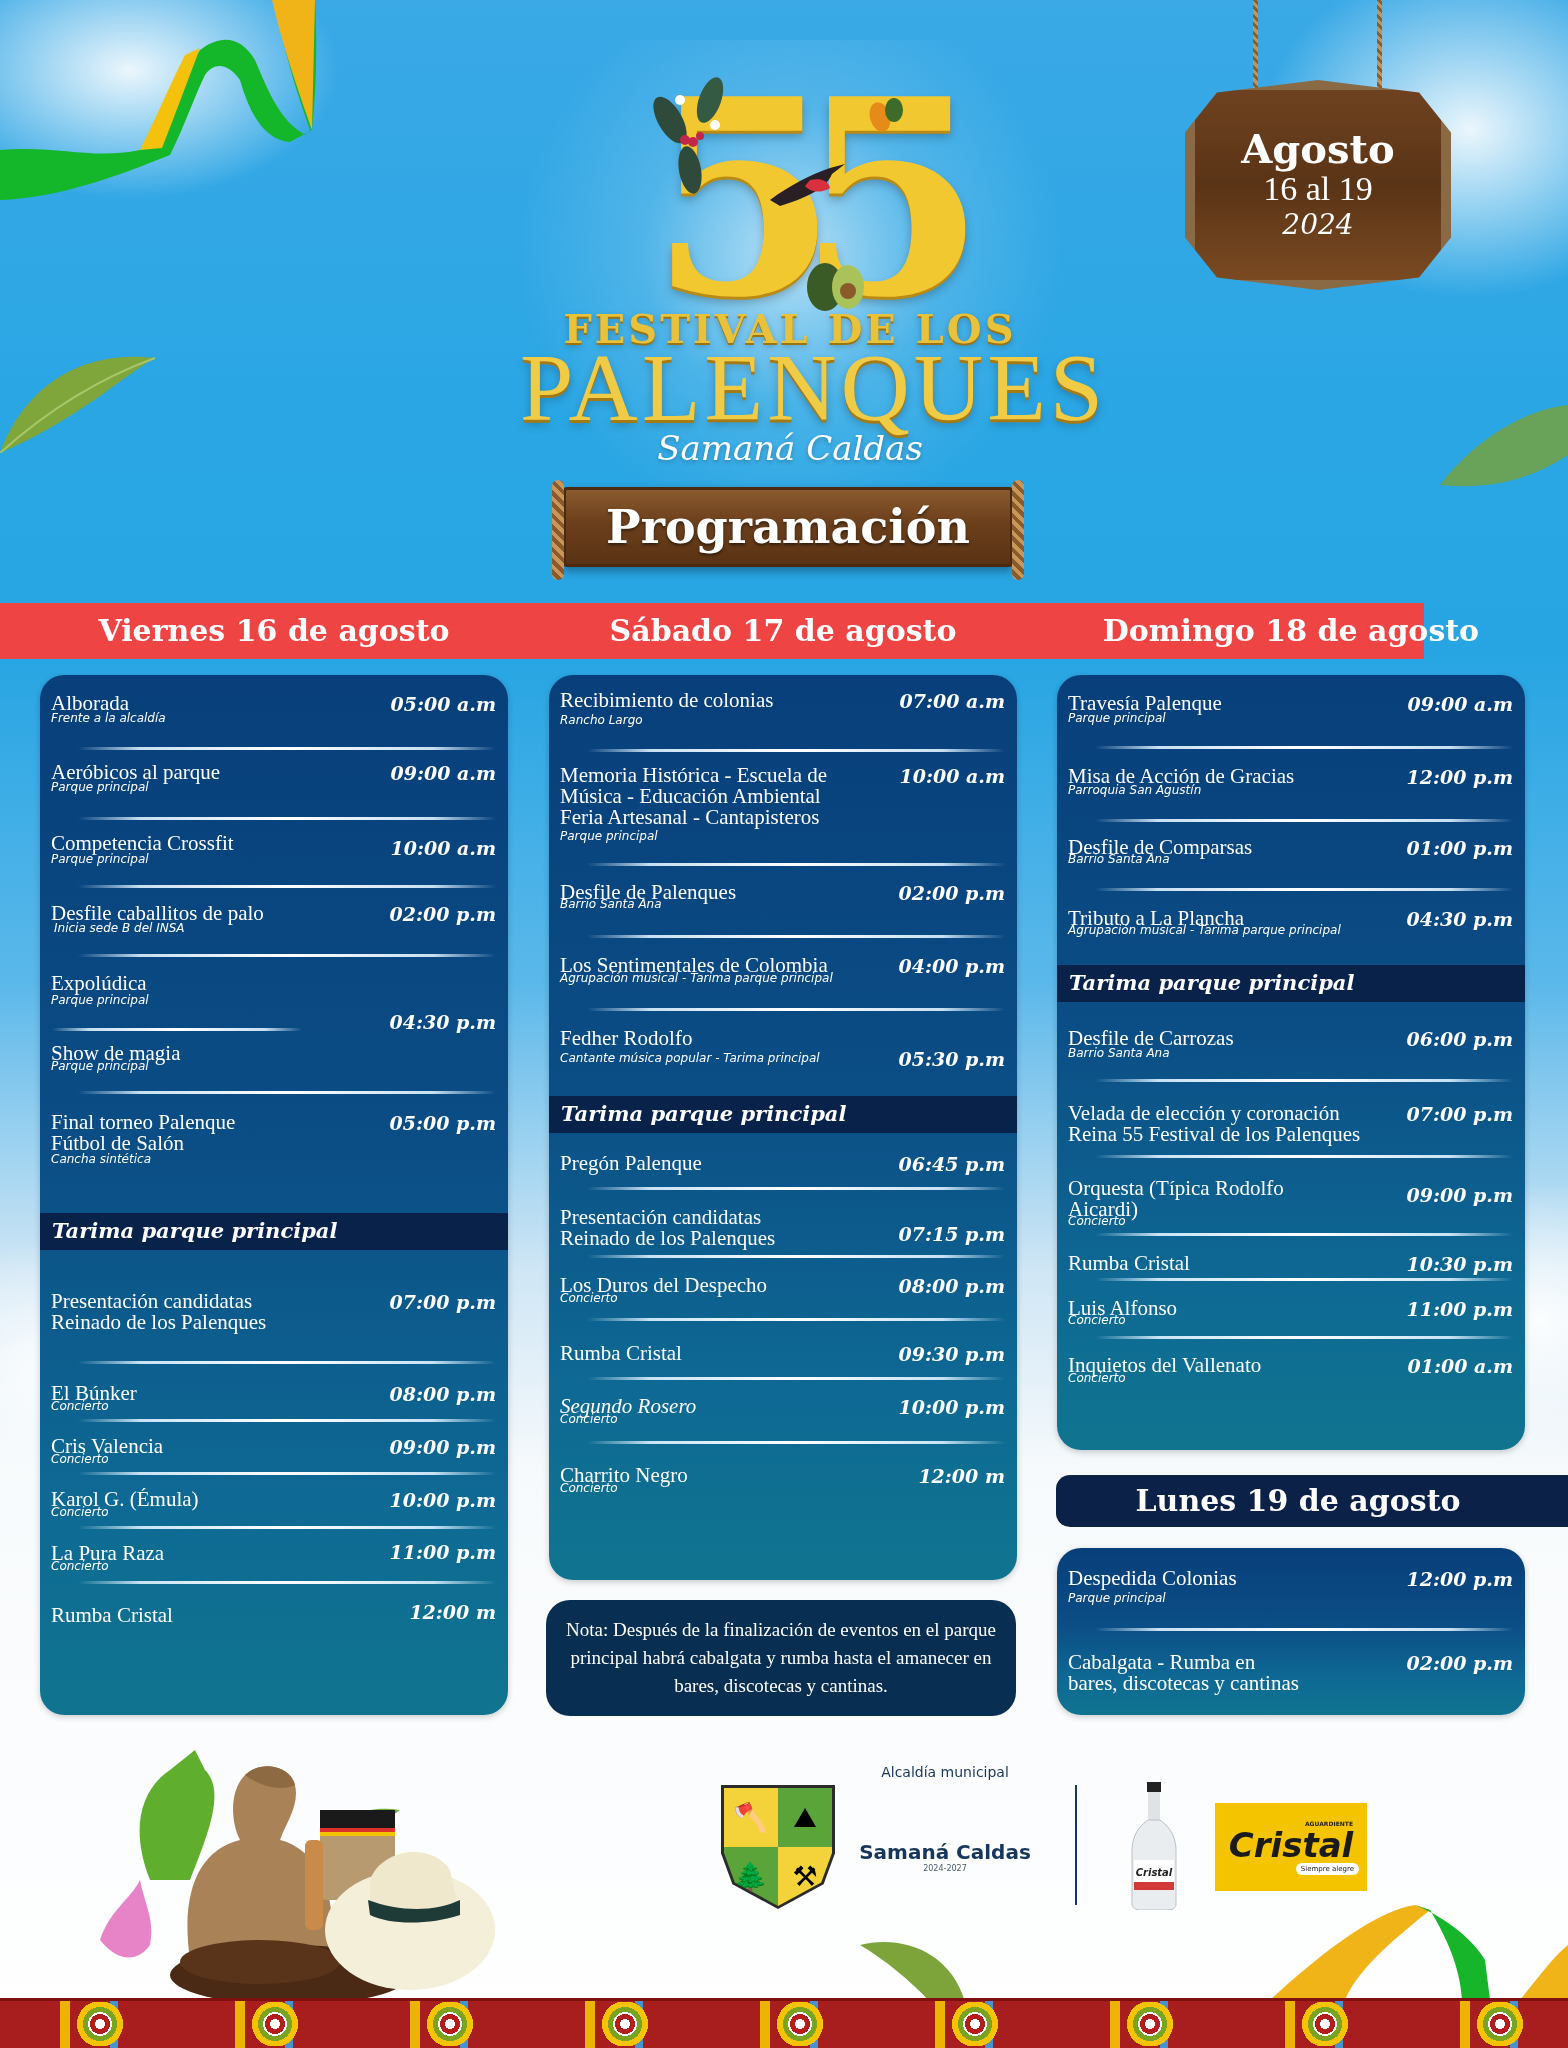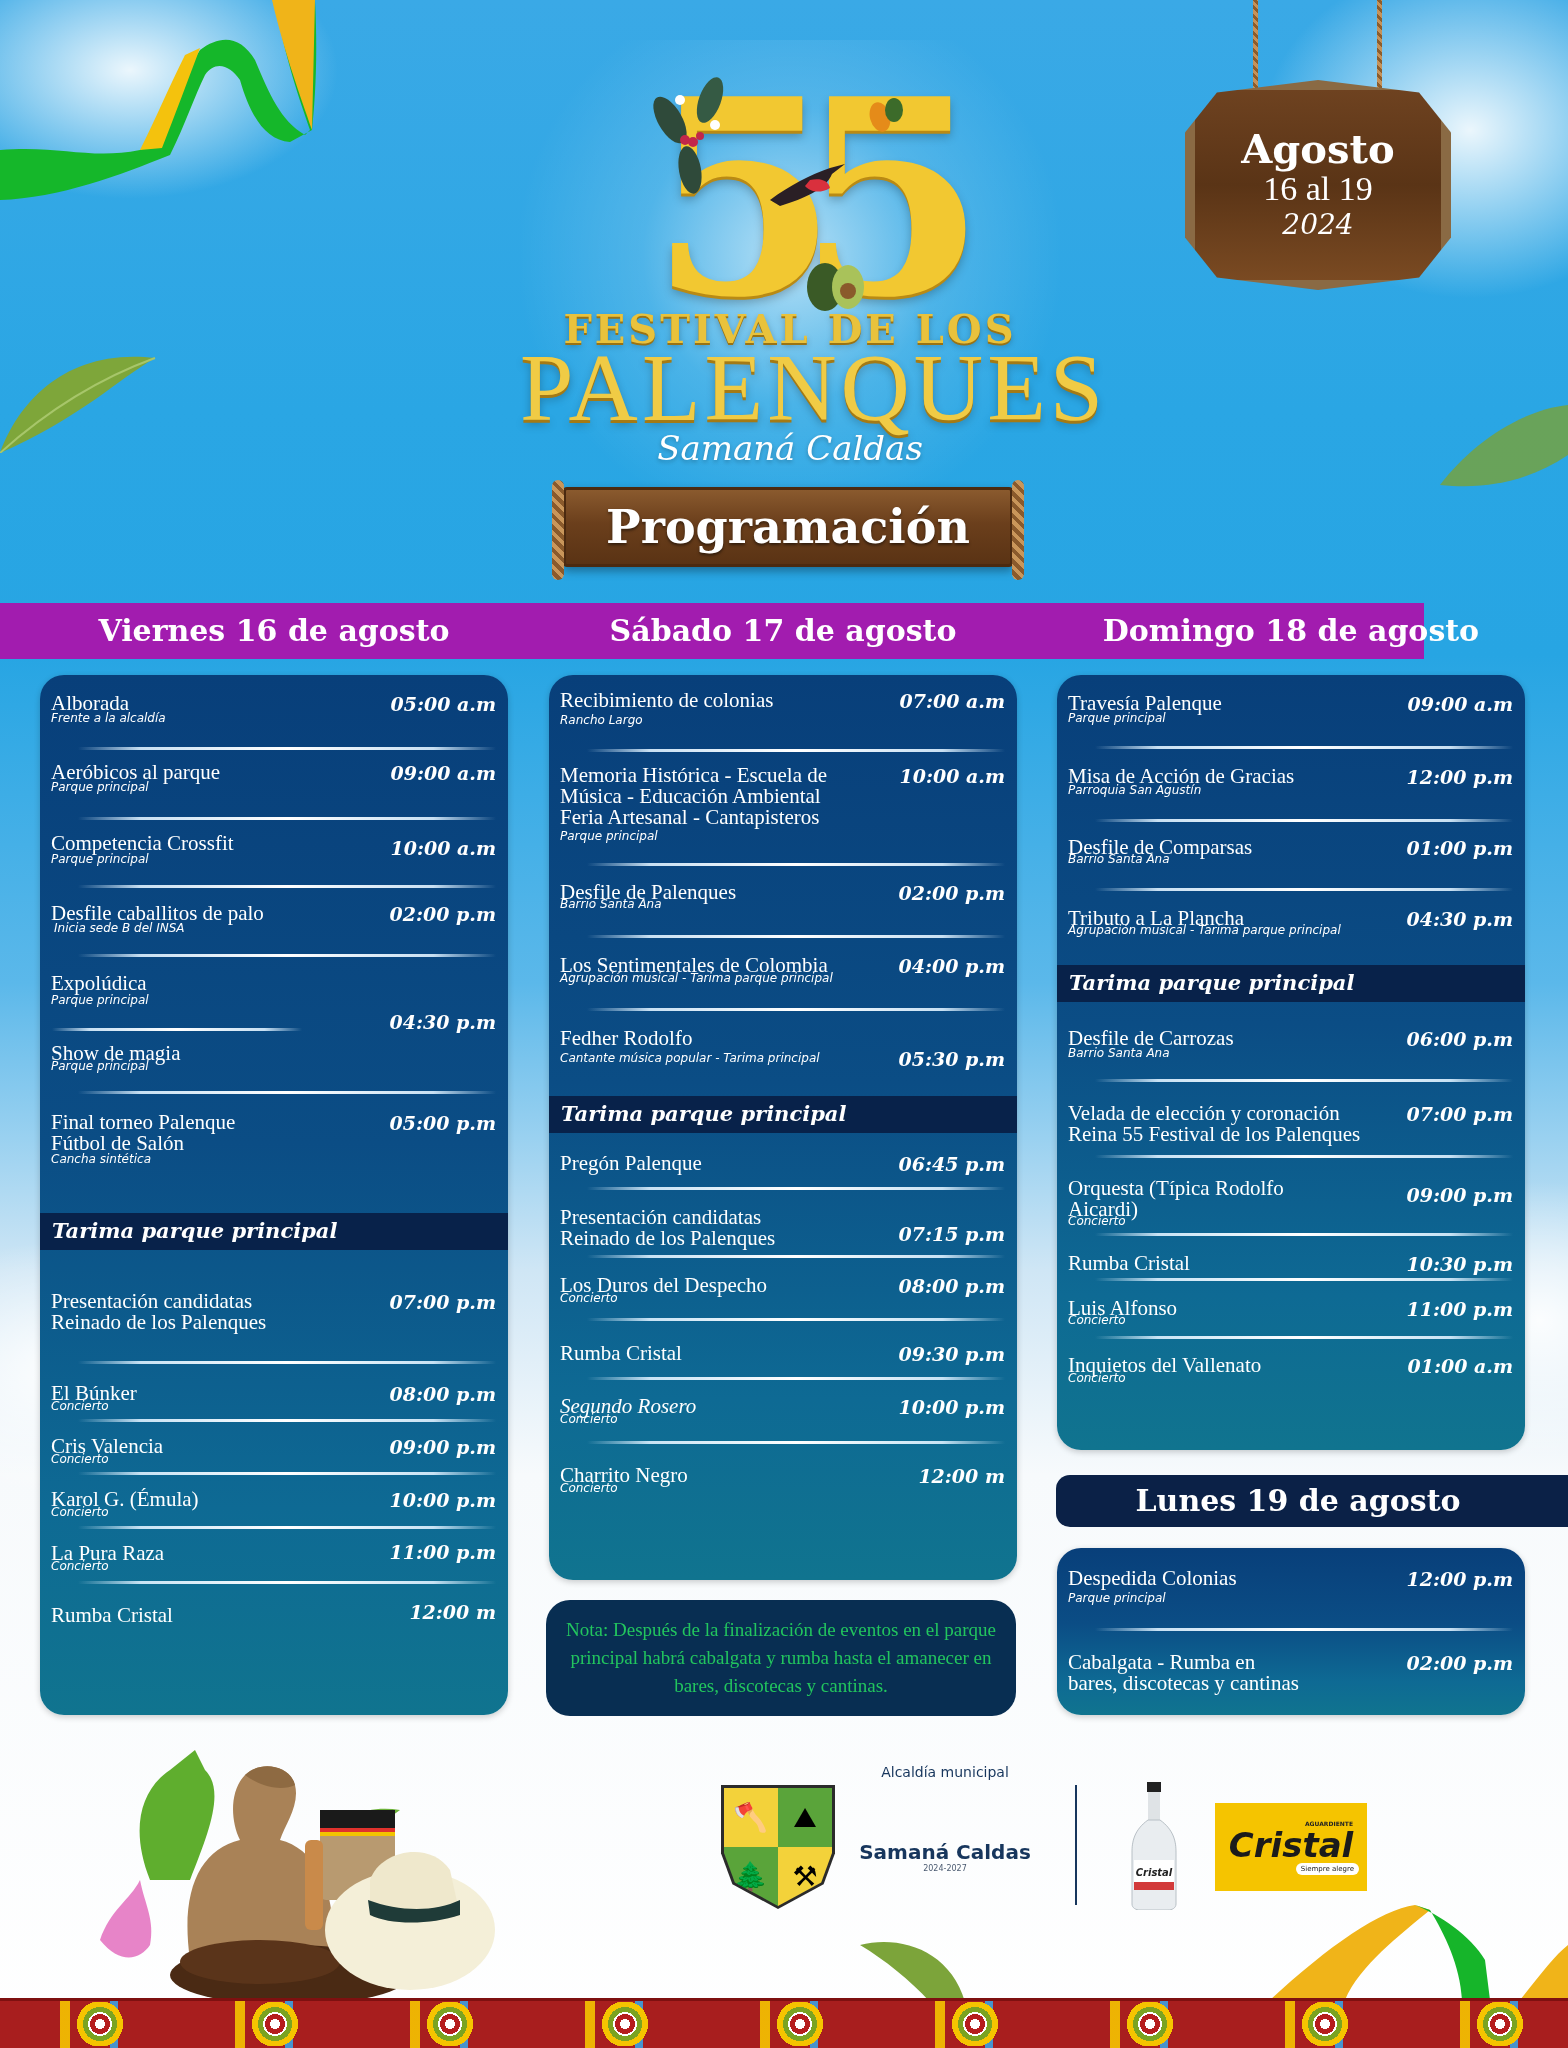--- a/index.html
+++ b/index.html
@@ -65,21 +65,21 @@
     clip-path: polygon(12% 6%, 50% 0%, 88% 6%, 100% 25%, 100% 75%, 88% 94%, 50% 100%, 12% 94%, 0% 75%, 0% 25%);
     display: flex; flex-direction: column; align-items: center; justify-content: center;
   }
   .date-month { font-family: "DejaVu Serif", serif; font-weight: bold; font-size: 40px; color: #fff; line-height: 44px; }
   .date-range { font-family: "Liberation Serif", serif; font-size: 34px; color: #fff; line-height: 36px; }
   .date-year { font-family: "DejaVu Serif", serif; font-weight: normal; font-style: italic; font-size: 28px; color: #fff; line-height: 36px; }
 
   
   .day-band {
     position: absolute; left: 0; top: 603px; width: 1424px; height: 56px;
-    background: #a21caf;
+    background: #ef4444;
   }
   .day-title {
     position: absolute; top: 0; height: 56px; line-height: 56px; text-align: center;
     font-family: "DejaVu Serif", serif; font-weight: bold; font-size: 30px; color: #ffffff;
   }
   
   .card {
     position: absolute; border-radius: 24px; overflow: hidden;
     background: linear-gradient(180deg, #083f7a 0%, #0b4d85 45%, #0e6a94 80%, #10748f 100%);
     box-shadow: 0 2px 6px rgba(0,0,0,0.2);
@@ -111,21 +111,21 @@
   .lunes-band {
     position: absolute; left: 1056px; top: 1475px; width: 520px; height: 52px;
     background: #0b2147; border-radius: 14px 0 0 14px;
   }
   .note-box {
     position: absolute; left: 546px; top: 1600px; width: 470px; height: 116px;
     background: #082e52; border-radius: 24px;
     display: flex; align-items: center; justify-content: center; text-align: center;
   }
   .note-text {
-    font-family: "Liberation Serif", serif; font-size: 19px; line-height: 28px; color: #22c55e; padding: 0 14px;
+    font-family: "Liberation Serif", serif; font-size: 19px; line-height: 28px; color: #ffffff; padding: 0 14px;
   }
   
   .shield {
     position: absolute; left: 721px; top: 1785px; width: 114px; height: 124px;
     clip-path: polygon(0 0, 100% 0, 100% 55%, 90% 80%, 50% 100%, 10% 80%, 0 55%);
     background: #2b2b2b;
   }
   .shield-inner { position: absolute; inset: 3px; clip-path: polygon(0 0, 100% 0, 100% 55%, 90% 80%, 50% 100%, 10% 80%, 0 55%);
     display: grid; grid-template-columns: 1fr 1fr; grid-template-rows: 1fr 1fr; }
   .q { display: flex; align-items: center; justify-content: center; font-size: 28px; }

